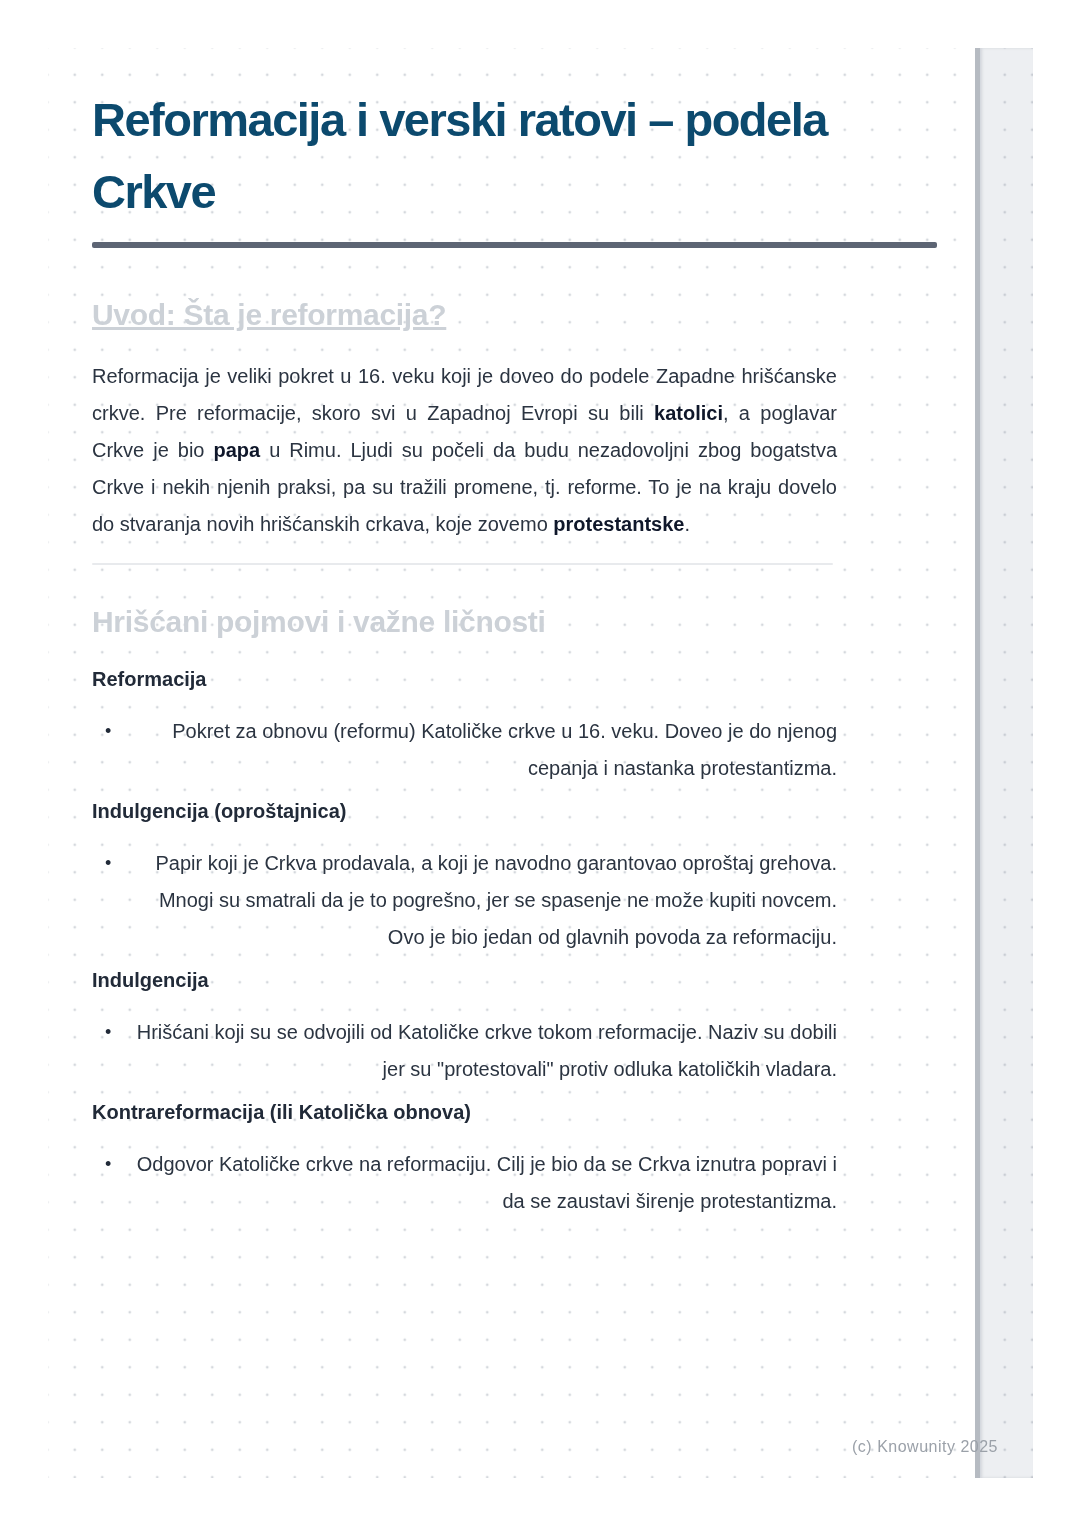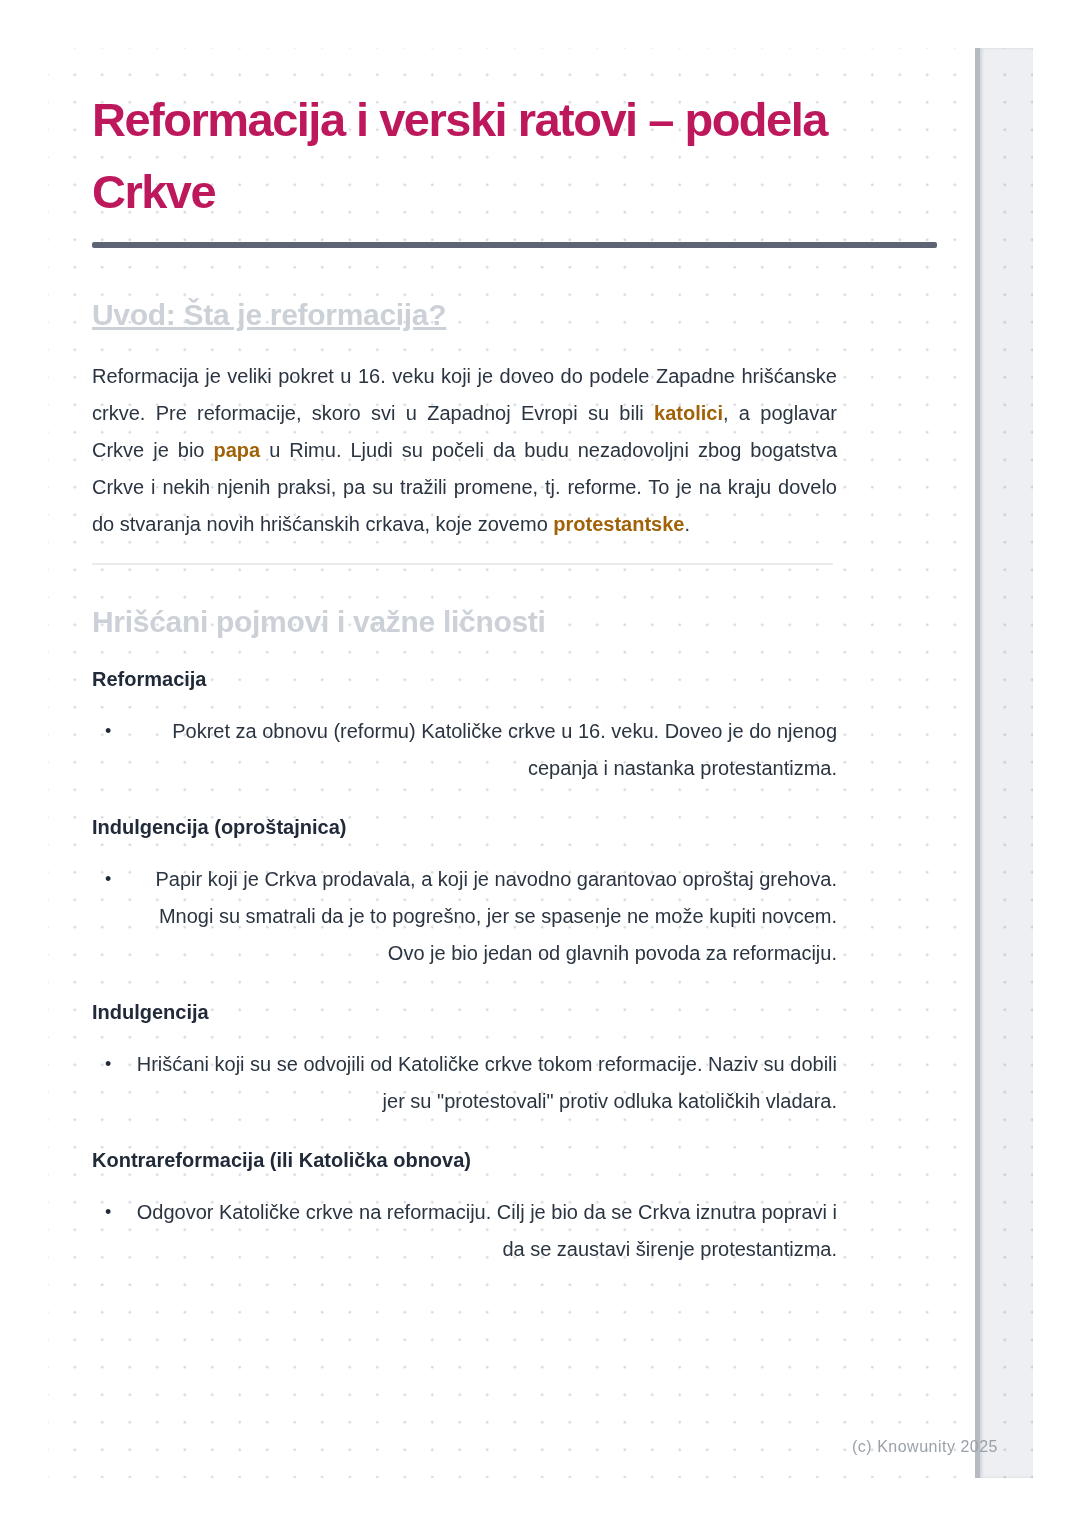--- a/index.html
+++ b/index.html
@@ -40,21 +40,21 @@
     left: 92px; top: 0;
     width: 845px;
   }
 
   .doc-title {
     margin-top: 84px;
     font-size: 47px;
     line-height: 72px;
     font-weight: bold;
     letter-spacing: -1.5px;
-    color: #be185d;
+    color: #0c4a6e;
   }
 
   .title-rule {
     margin-top: 14px;
     width: 845px; height: 6px;
     background: #5d6574;
     border-radius: 2px;
   }
 
   .section-heading {
@@ -67,33 +67,33 @@
   .h-intro { margin-top: 50px; text-decoration: underline; }
   .h-terms { margin-top: 40px; }
 
   .body-par {
     width: 745px;
     font-size: 20px;
     line-height: 37px;
     text-align: justify;
     color: #2b3441;
   }
-  .body-par b { font-weight: bold; color: #a16207; }
+  .body-par b { font-weight: bold; color: #0f172a; }
   .par-1 { margin-top: 26px; }
   .par-2 { margin-top: 16px; }
 
   .divider {
     margin-top: 20px;
     width: 741px; height: 2px;
     background: #e8eaed;
     border-radius: 1px;
   }
 
   .term-title {
-    margin-top: 28px;
+    margin-top: 12px;
     font-size: 20px;
     line-height: 24px;
     font-weight: bold;
     color: #212a38;
   }
   .terms-list .term-title:first-child { margin-top: 28px; }
 
   ul.bullets {
     list-style: none;
     margin-top: 22px;

